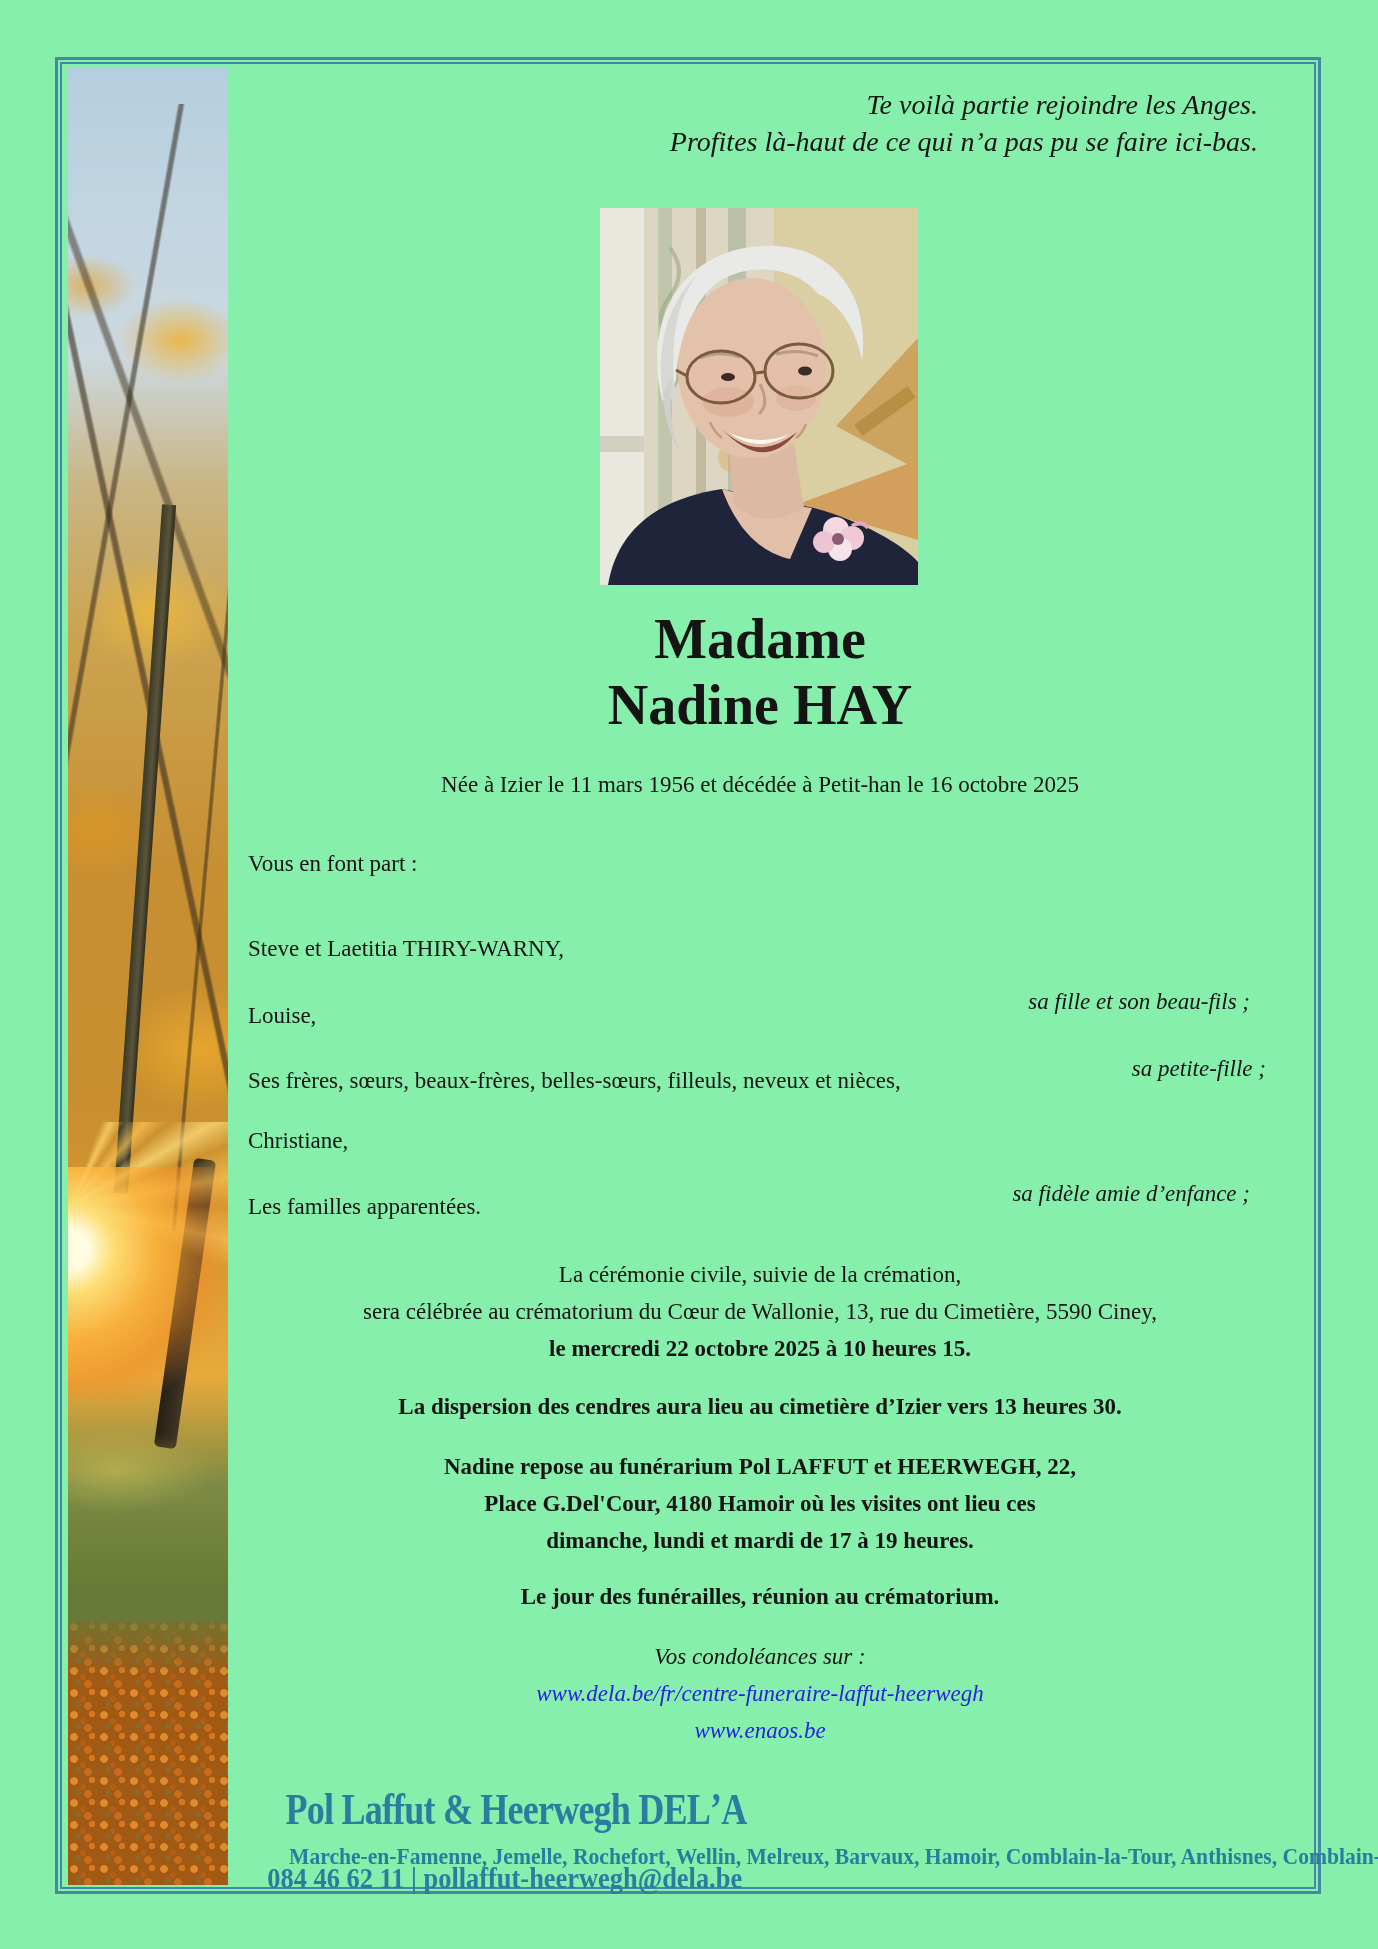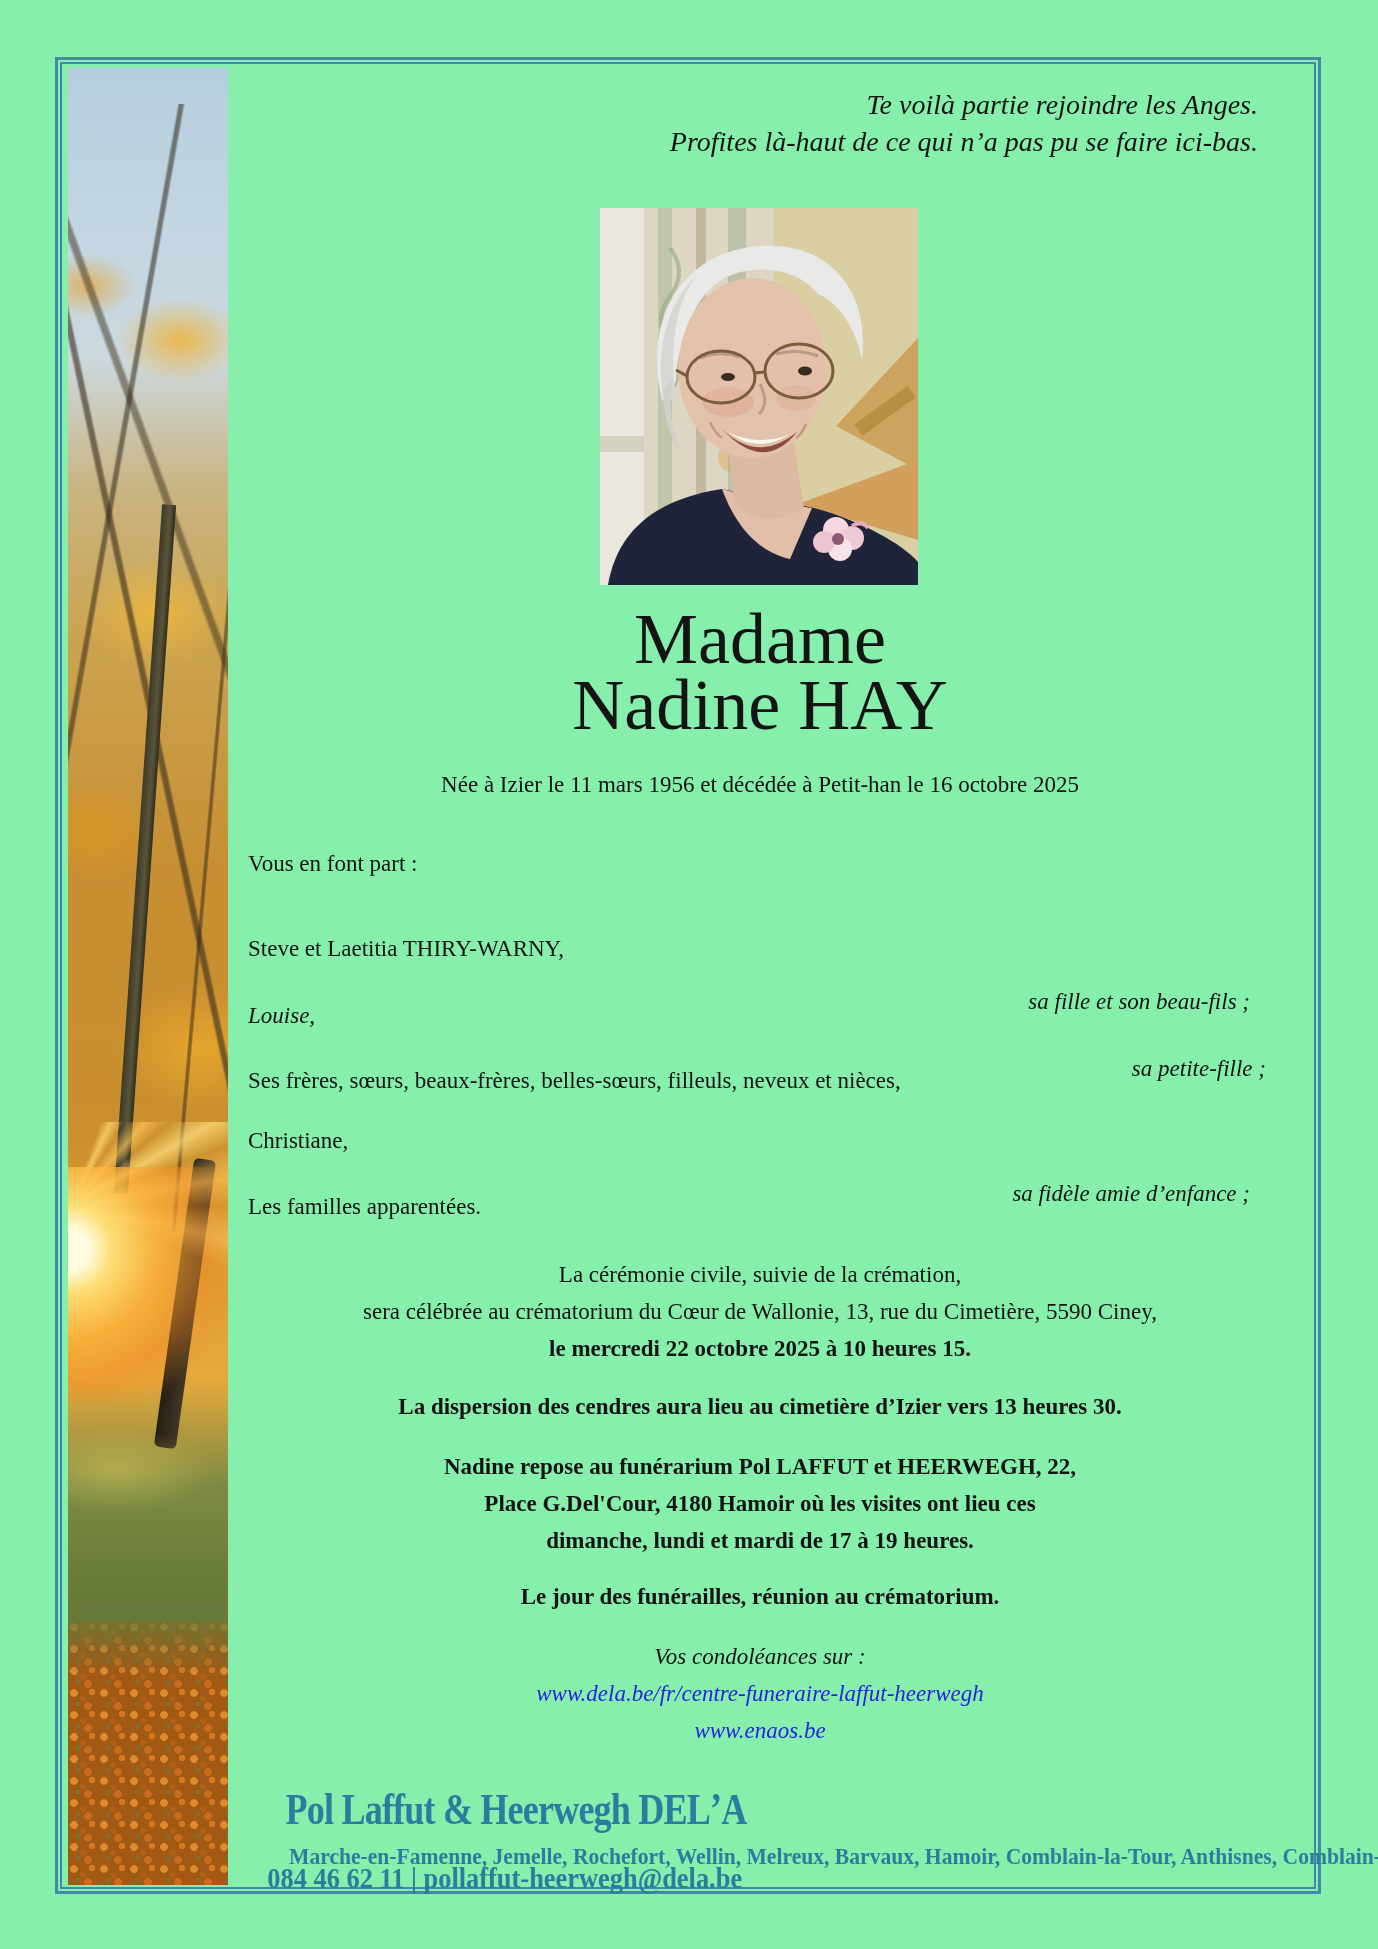--- a/index.html
+++ b/index.html
@@ -50,21 +50,21 @@
   
   .t{position:absolute;font-size:23px;line-height:37px;}
   .it{font-style:italic;}
   .b{font-weight:bold;}
   .ctr{text-align:center;}
   .rt{text-align:right;margin-top:20px;}
   .epigraph{position:absolute;left:400px;top:86px;width:858px;text-align:right;
             font-style:italic;font-size:28px;line-height:37px;}
   .portrait{position:absolute;left:600px;top:208px;width:318px;height:377px;overflow:hidden;}
   .title-block{position:absolute;left:250px;top:606px;width:1020px;text-align:center;
-               font-weight:normal;font-size:72px;line-height:66px;}
+               font-weight:bold;font-size:56px;line-height:66px;}
   .link{color:#2424dd;font-style:italic;cursor:pointer;}
   .footer-line{position:absolute;left:235px;top:1784px;width:1080px;display:flex;
                justify-content:center;align-items:baseline;gap:26px;color:#2a7d9e;white-space:nowrap;flex-direction:column;}
   .brand{font-weight:bold;font-size:44px;transform:scaleX(.82);transform-origin:center;letter-spacing:-1px;}
   .contact{font-weight:bold;font-size:30px;transform:scaleX(.88);transform-origin:center;}
   .towns{position:absolute;left:235px;top:1843px;width:1080px;text-align:center;color:#2a7d9e;
          font-weight:bold;font-size:24px;transform:scaleX(.9);transform-origin:center;white-space:nowrap;}
 </style>
 </head>
 <body>
@@ -145,21 +145,21 @@
     <div>Nadine HAY</div>
   </div>
 
   <div class="t ctr" style="left:250px;top:766px;width:1020px;">Née à Izier le 11 mars 1956 et décédée à Petit-han le 16 octobre 2025</div>
 
   <div class="t" style="left:248px;top:845px;">Vous en font part :</div>
 
   <div class="t" style="left:248px;top:930px;">Steve et Laetitia THIRY-WARNY,</div>
   <div class="t it rt" style="left:248px;top:963px;width:1002px;">sa fille et son beau-fils ;</div>
 
-  <div class="t" style="left:248px;top:997px;font-style:italic;">Louise,</div>
+  <div class="t" style="left:248px;top:997px;">Louise,</div>
   <div class="t it rt" style="left:264px;top:1030px;width:1002px;">sa petite-fille ;</div>
 
   <div class="t" style="left:248px;top:1062px;">Ses frères, sœurs, beaux-frères, belles-sœurs, filleuls, neveux et nièces,</div>
 
   <div class="t" style="left:248px;top:1122px;">Christiane,</div>
   <div class="t it rt" style="left:248px;top:1155px;width:1002px;">sa fidèle amie d’enfance ;</div>
 
   <div class="t" style="left:248px;top:1188px;">Les familles apparentées.</div>
 
   <div class="t ctr" style="left:160px;top:1256px;width:1200px;">

